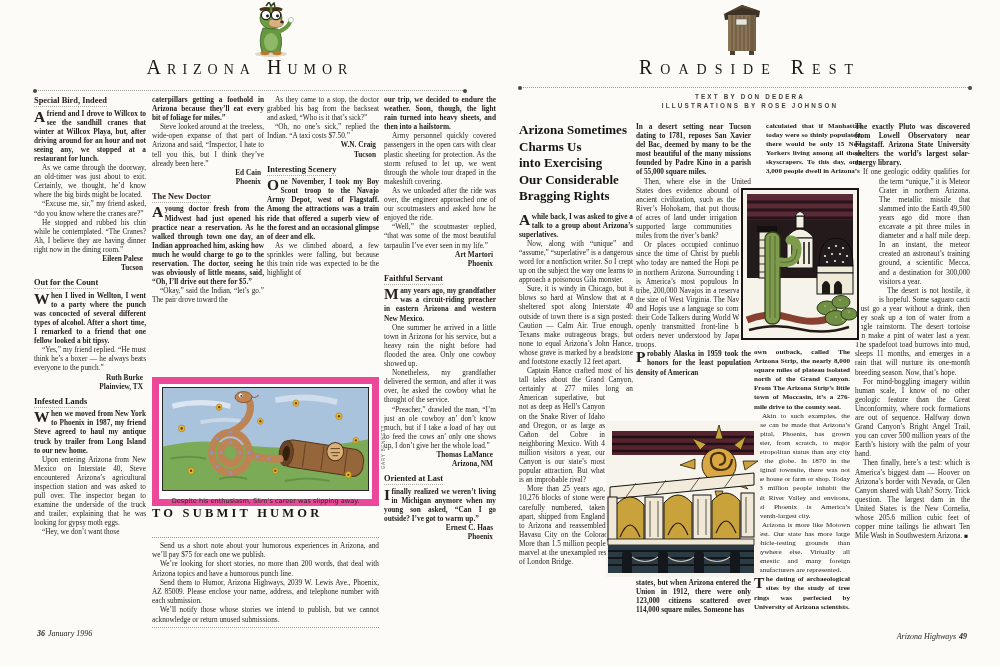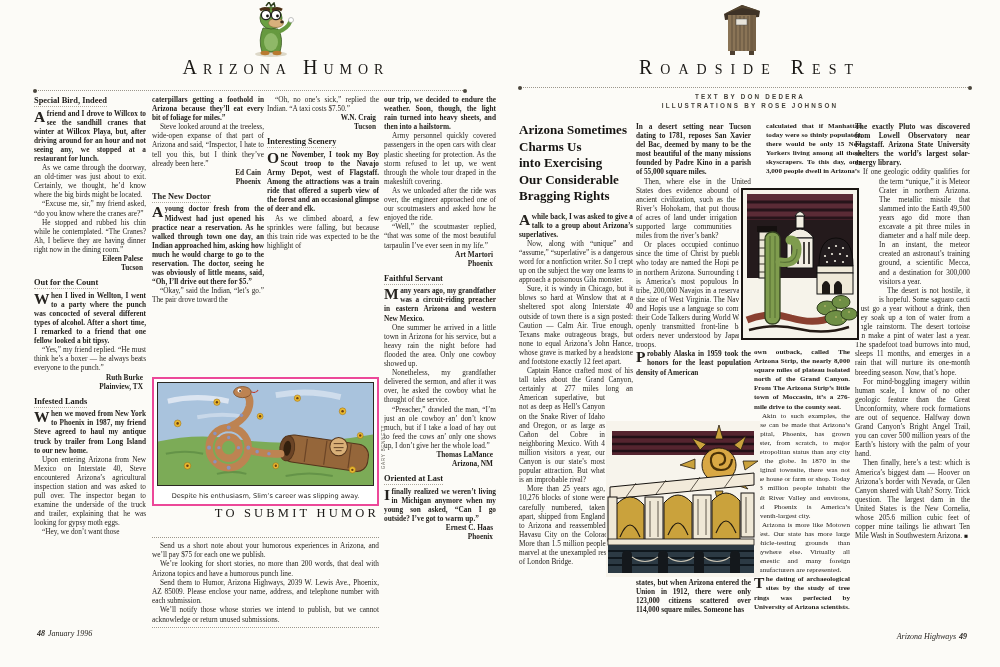--- a/index.html
+++ b/index.html
@@ -1,21 +1,21 @@
 <!DOCTYPE html>
 <html><head>
 <meta charset="utf-8">
 <style>
   html,body{margin:0;padding:0;background:#e9e7e2;}
   .spread{position:relative;width:1000px;height:667px;background:#fcfbf7;overflow:hidden;
           font-family:"Liberation Serif",serif;color:#26231f;}
   
   .mag-title{position:absolute;top:56px;width:500px;text-align:center;font-variant:small-caps;
              font-size:20px;letter-spacing:6px;color:#1b1916;white-space:nowrap;}
-  #title-l{left:0;padding-left:36px;}
+  #title-l{left:0;}
   #title-r{left:500px;letter-spacing:8px;}
   .rule{position:absolute;border-top:1px dotted #9b968c;height:0;}
   .rule i{position:absolute;top:-2.5px;width:4px;height:4px;border-radius:50%;background:#4c473e;}
   .rule i.e1{left:-2px}.rule i.e2{right:-2px}
   #rule-l{left:35px;top:90px;width:430px;}
   #rule-r{left:520px;top:87px;width:450px;}
   .byline{position:absolute;left:500px;top:93px;width:500px;text-align:center;
           font-family:"Liberation Sans",sans-serif;font-size:6.3px;font-weight:bold;
           letter-spacing:2.2px;color:#45413a;}
   .byline div{margin-bottom:2px;white-space:nowrap;}
@@ -47,31 +47,31 @@
   .cut-r{float:right;width:28px;height:126px;}
   .cut-l{float:left;width:24px;height:124px;}
   .endmark{font-size:6.5px;color:#1d1b18;}
   
   .pfoot{position:absolute;font-size:8px;font-style:italic;color:#26231f;}
   #foot-l{left:34px;top:629px;}
   #foot-r{left:790px;top:632px;width:180px;text-align:right;}
   .pfoot b{font-style:italic;margin:0 3px;}
   
   #cartoon{position:absolute;left:152px;top:377px;width:227px;height:129px;box-sizing:border-box;
-           background:#fff;border:2px solid #ec4899;padding:3px 3px 0 3px;z-index:2;}
+           background:#fff;border:7px solid #ec4899;padding:3px 3px 0 3px;z-index:2;}
   #cartoon .art{height:102px;border:1px solid #2a2722;overflow:hidden;}
   #cartoon .cap{height:19px;display:flex;align-items:center;justify-content:center;
                 font-family:"DejaVu Sans",sans-serif;font-size:6.6px;color:#2a2722;}
   #cartoon-credit{position:absolute;left:381px;top:425px;writing-mode:vertical-rl;
                   transform:rotate(180deg);font-family:"Liberation Sans",sans-serif;
                   font-size:4.8px;letter-spacing:0.6px;color:#6b675f;z-index:2;}
   
   #submit{position:absolute;left:152px;top:506px;width:227px;z-index:2;background:#fcfbf7;}
-  #submit h2{margin:0 0 16px 0;font-size:12.5px;font-weight:400;letter-spacing:3.2px;
-             color:#1b1916;white-space:nowrap;text-align:right;}
+  #submit h2{margin:0 0 16px 0;font-size:12.5px;font-weight:700;letter-spacing:3.2px;
+             color:#1b1916;white-space:nowrap;}
   .sub-rule{border-top:1px dotted #9b968c;margin:3px 0;}
   #submit p{margin:0;font-size:7.3px;line-height:9.2px;text-indent:8px;text-align:justify;}
   
   .illo{position:absolute;z-index:2;background:#fcfbf7;}
   #city-illo{left:739px;top:186px;width:122px;height:156px;}
   #bridge-illo{left:606px;top:421px;width:154px;height:156px;}
   svg{display:block;width:100%;height:100%;}
 </style>
 </head>
 <body>
@@ -135,20 +135,21 @@
       <div class="sig">
           <span>Ed Cain</span>
           <span>Phoenix</span>
         </div>
       <h3><span>The New Doctor</span></h3>
       <p class="pf"><span class="dc">A</span><span>young doctor fresh from the Midwest had just opened his practice near a reservation. As he walked through town one day, an Indian approached him, asking how much he would charge to go to the reservation. The doctor, seeing he was obviously of little means, said, “Oh, I’ll drive out there for $5.”</span></p>
       <p>“Okay,” said the Indian, “let’s go.” The pair drove toward the</p>
     </div>
 
     <div class="col" id="l-c3">
+      <p>As they came to a stop, the doctor grabbed his bag from the backseat and asked, “Who is it that’s sick?”</p>
       <p>“Oh, no one’s sick,” replied the Indian. “A taxi costs $7.50.”</p>
       <div class="sig">
           <span>W.N. Craig</span>
           <span>Tucson</span>
         </div>
       <h3><span>Interesting Scenery</span></h3>
       <p class="pf"><span class="dc">O</span><span>ne November, I took my Boy Scout troop to the Navajo Army Depot, west of Flagstaff. Among the attractions was a train ride that offered a superb view of the forest and an occasional glimpse of deer and elk.</span></p>
       <p>As we climbed aboard, a few sprinkles were falling, but because this train ride was expected to be the highlight of</p>
     </div>
 
@@ -266,21 +267,21 @@
     <div id="submit">
       <h2>TO SUBMIT HUMOR</h2>
       <div class="sub-rule"></div>
       <p>Send us a short note about your humorous experiences in Arizona, and we’ll pay $75 for each one we publish.</p>
       <p>We’re looking for short stories, no more than 200 words, that deal with Arizona topics and have a humorous punch line.</p>
       <p>Send them to Humor, Arizona Highways, 2039 W. Lewis Ave., Phoenix, AZ 85009. Please enclose your name, address, and telephone number with each submission.</p>
       <p>We’ll notify those whose stories we intend to publish, but we cannot acknowledge or return unused submissions.</p>
       <div class="sub-rule"></div>
     </div>
 
-    <div class="pfoot" id="foot-l"><b>48</b><span>January 1996</span></div>
+    <div class="pfoot" id="foot-l"><b>36</b><span>January 1996</span></div>
   </div>
 
   <div>
     <div class="hdr-icon" id="outhouse">
       <svg viewBox="0 0 42 56">
         <polygon points="3,12 21,3 39,9 38,15 4,18" fill="#3e3226"></polygon>
         <polygon points="3,12 21,3 39,9 21,6" fill="#55452f"></polygon>
         <rect x="7" y="13" width="28" height="36" fill="#8a7456"></rect>
         <path d="M11 13 V49 M15 13 V49 M19 14 V49 M23 14 V49 M27 14 V49 M31 13 V49" stroke="#60503c" stroke-width="1"></path>
         <rect x="29" y="13" width="6" height="36" fill="#6e5a42" opacity="0.7"></rect>

